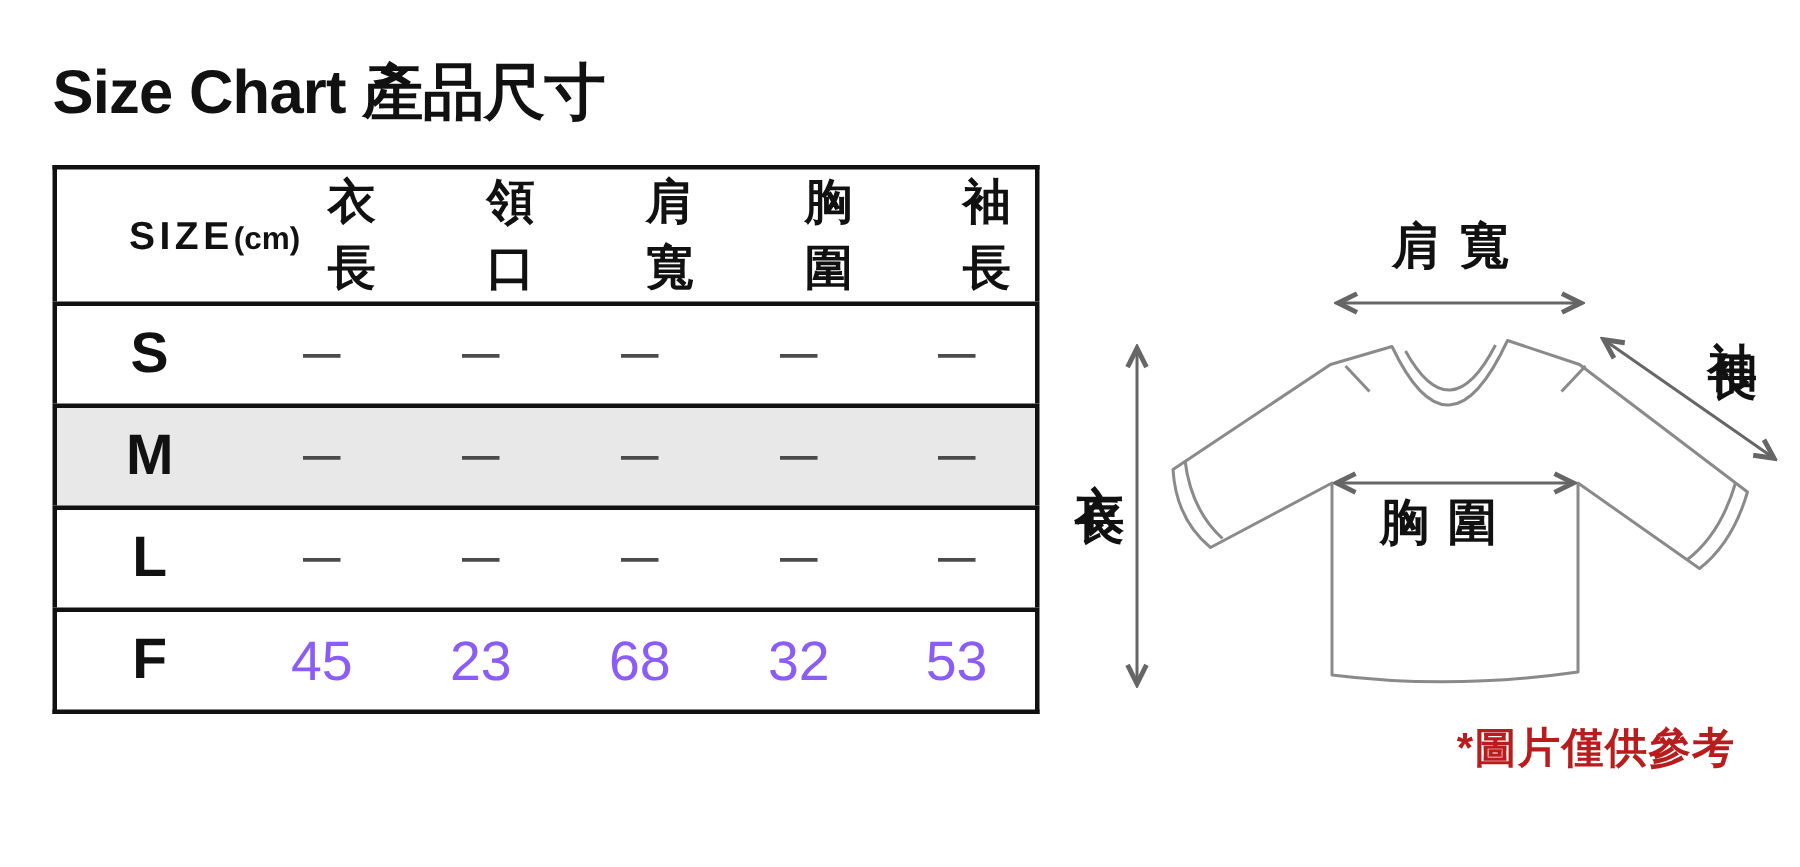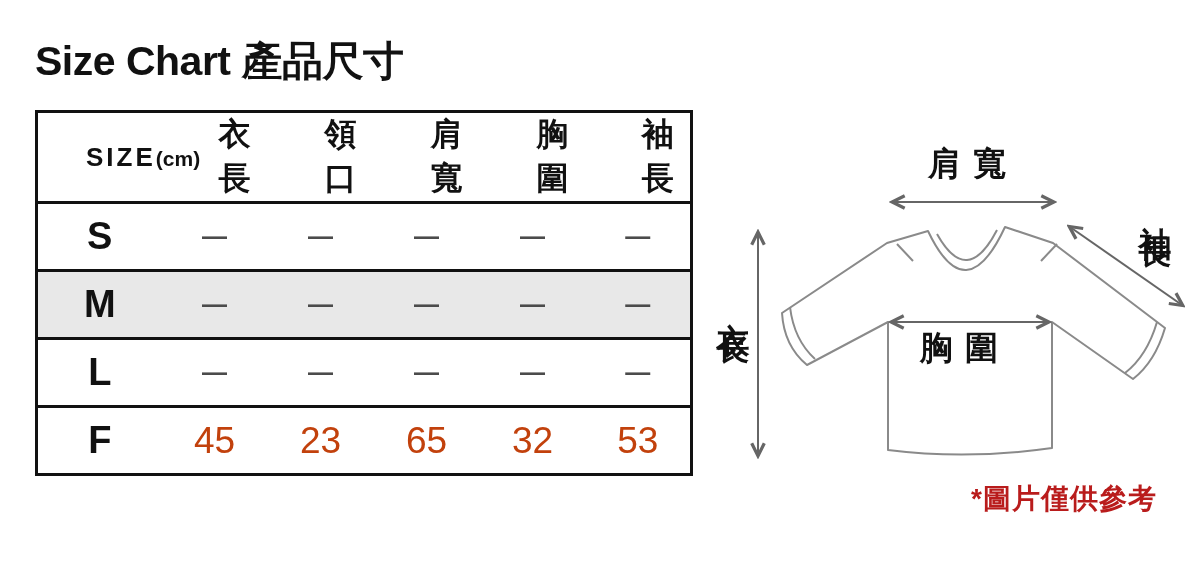--- a/index.html
+++ b/index.html
@@ -18,21 +18,21 @@
   .size-table thead tr { height:64px; }
   .size-table tbody tr { height:68px; }
   .size-table th, .size-table td { text-align:center; vertical-align:middle;
                                    border-top:3px solid #111; }
   .size-table thead th { border-top:none;padding-left:48px; }
   tr.shaded { background:#e8e8e8; }
   th.sizehdr .sz   { font-size:26px; font-weight:700; letter-spacing:3px; }
   th.sizehdr .unit { font-size:21px; font-weight:700; }
   th.col   { font-size:32px; font-weight:600; letter-spacing:8px; }
   td.size  { font-size:38px; font-weight:700; }
-  td.val   { font-size:37px; font-weight:500; color:#c2410c; }
+  td.val   { font-size:37px; font-weight:500; color:#8b5cf6; }
   td.val.muted { font-size:25px; font-weight:700; color:#4b4b4b; }
 
   .diagram { position:absolute; left:700px; top:100px; width:500px; height:440px; }
   .diagram svg { position:absolute; left:0; top:0; }
   .dlabel { position:absolute; font-size:33px; font-weight:600; color:#111;
             white-space:nowrap; }
   .dlabel.h { letter-spacing:12px; text-align:center; }
   .dlabel.v { writing-mode:vertical-rl; letter-spacing:10px; }
   .lbl-shoulder { left:198px; top:42px;  width:150px; }
   .lbl-chest    { left:190px; top:226px; width:150px; }
@@ -89,21 +89,21 @@
         <td class="val muted">—</td>
         <td class="val muted">—</td>
         <td class="val muted">—</td>
         <td class="val muted">—</td>
         <td class="val muted">—</td>
       </tr>
       <tr>
         <td class="size">F</td>
         <td class="val">45</td>
         <td class="val">23</td>
-        <td class="val">65</td>
+        <td class="val">68</td>
         <td class="val">32</td>
         <td class="val">53</td>
       </tr>
     </tbody>
   </table>
 
   <div class="diagram">
     <svg width="500" height="440" viewBox="0 0 500 440">
       <defs>
         <marker id="arw" viewBox="0 0 10 10" refX="8" refY="5" markerWidth="9" markerHeight="9" orient="auto-start-reverse">

